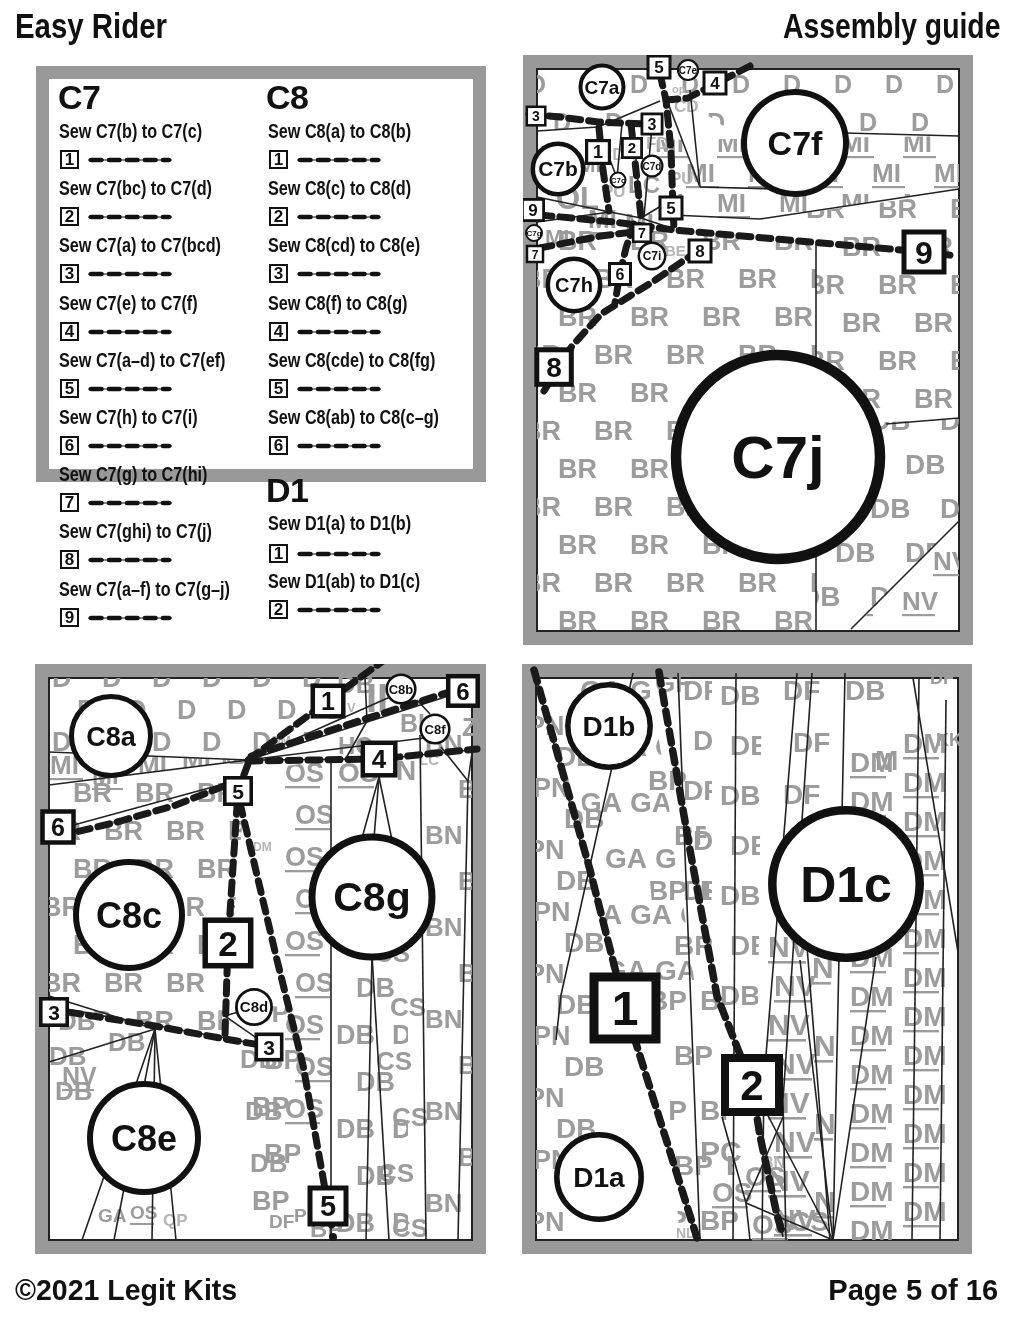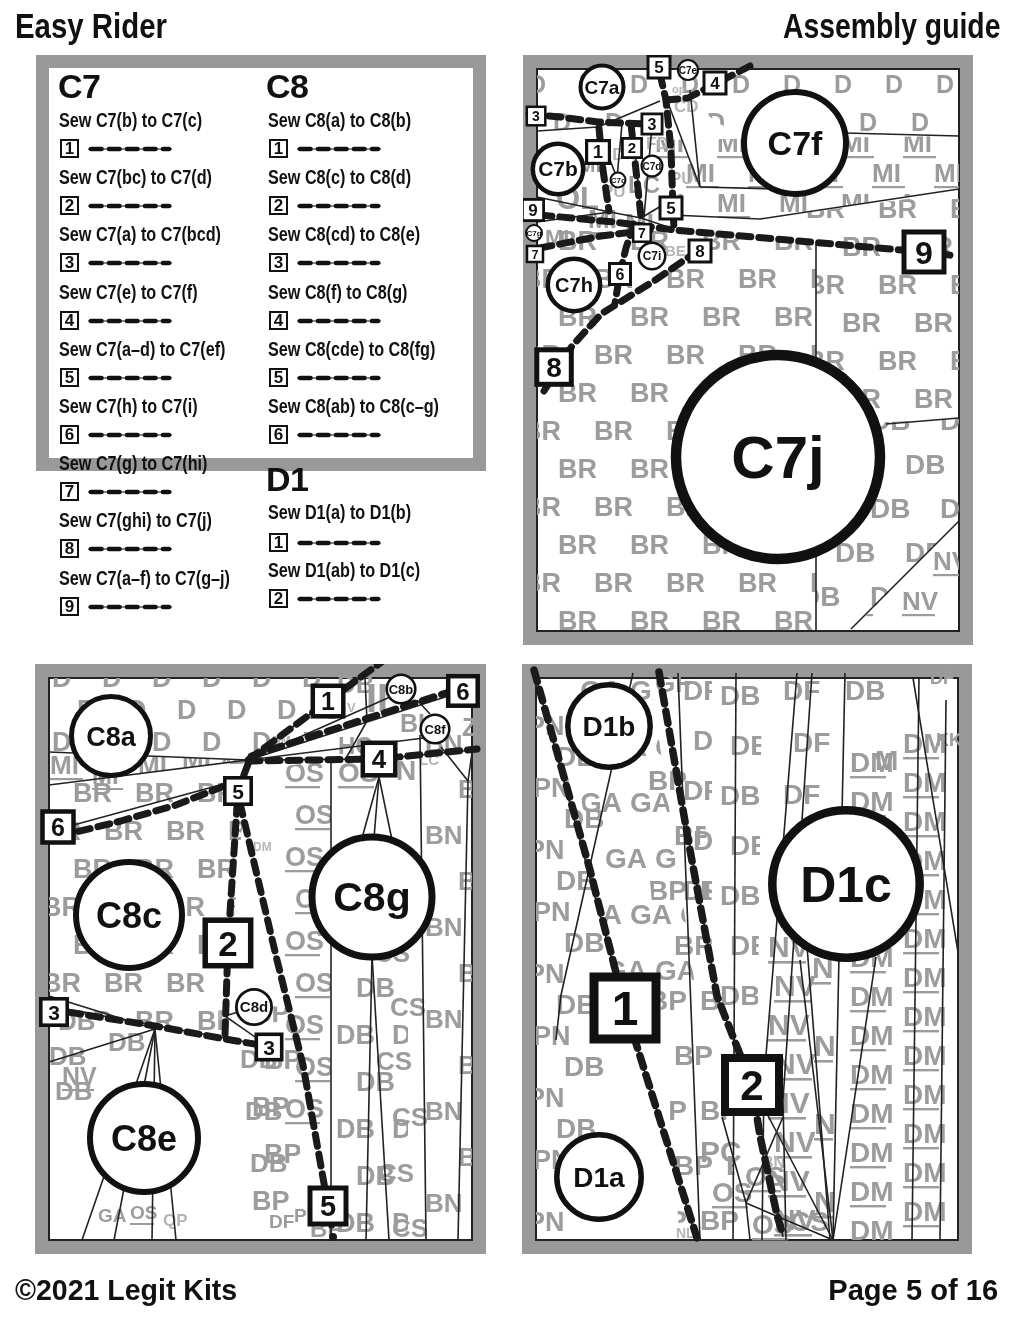--- a/index.html
+++ b/index.html
@@ -15,21 +15,21 @@
 .sbox{position:absolute;width:15px;height:15px;border:2.5px solid #111;background:#fff;font-weight:bold;font-size:17px;text-align:center;line-height:15.5px;color:#111;}
 </style></head>
 <body>
 
 <div id="page">
 
 <div class="abs hdr sqz" style="left:15px;top:6px;">Easy Rider</div>
 
 <div class="abs hdr sqzr" style="right:24px;top:6px;">Assembly guide</div>
 
-<div class="panel" style="left:36px;top:55px;width:450px;height:416px;">
+<div class="panel" style="left:36px;top:66px;width:450px;height:416px;">
 <div class="inner">
 <div class="colhead" style="left:9px;top:-1px;">C7</div>
 <div class="colhead" style="left:217px;top:-1px;">C8</div>
 <div class="step" style="left:10px;top:40px;">Sew C7(b) to C7(c)</div>
 <div class="sbox" style="left:11px;top:71px;">1</div>
 <div class="abs" style="left:38px;top:77px;">
           <svg width="86" height="8" viewBox="0 0 86 8" style="display:block">
             <line x1="1" y1="4" x2="85" y2="4" stroke="#111" stroke-width="1.2"></line>
             <line x1="4" y1="4" x2="82" y2="4" stroke="#111" stroke-width="4.6" stroke-dasharray="10.5 7.5" stroke-linecap="round"></line>
           </svg>

